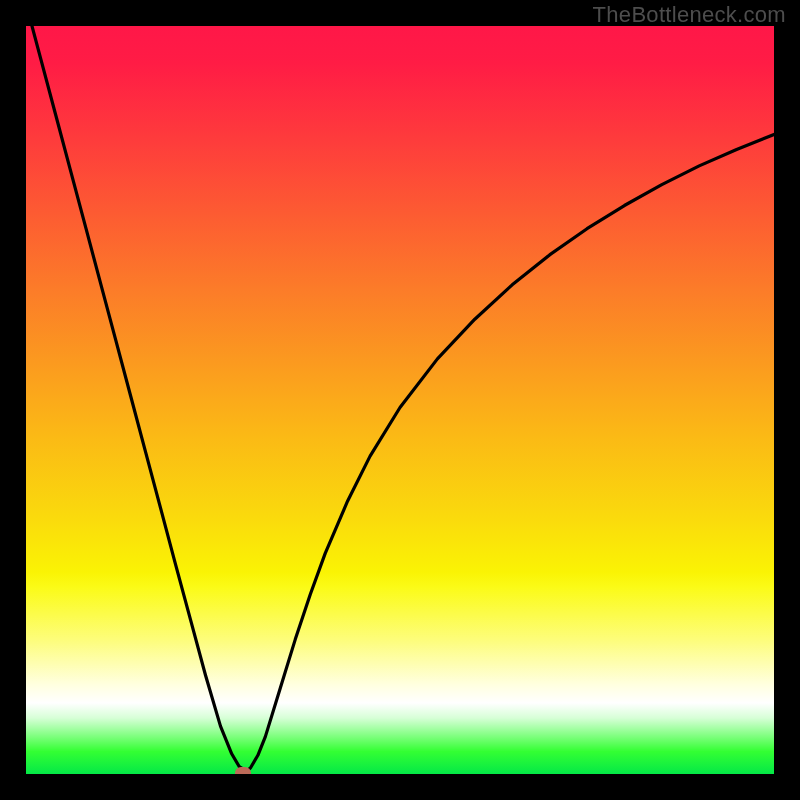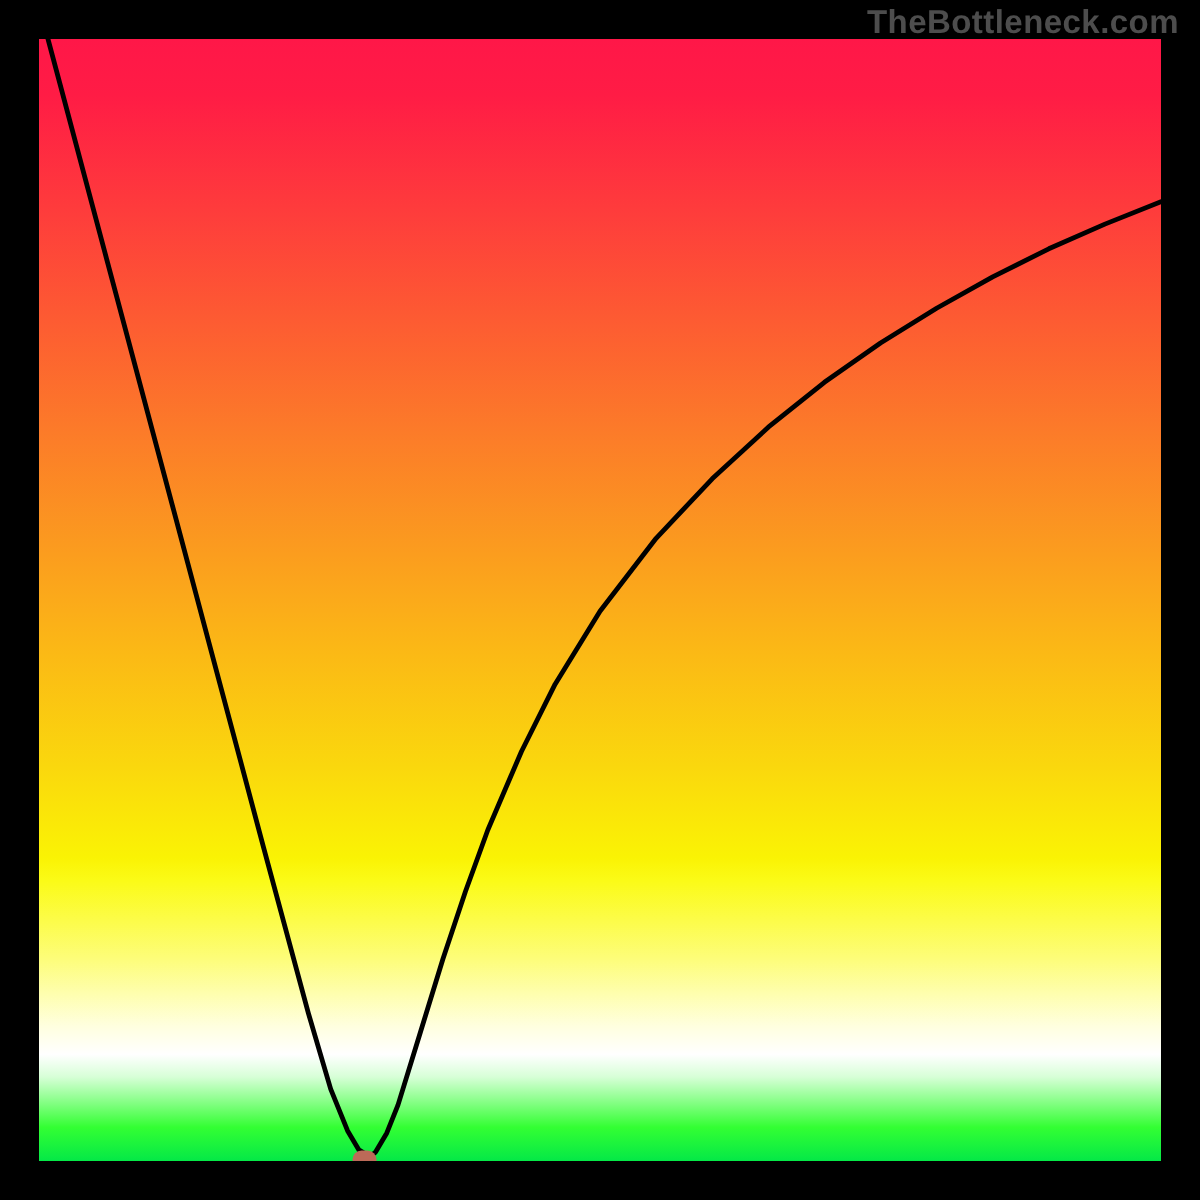--- a/index.html
+++ b/index.html
@@ -1,18 +1,18 @@
 <!DOCTYPE html>
 <html><head>
 <meta charset="utf-8">
 <style>
   * { margin: 0; padding: 0; box-sizing: border-box; }
   body { width: 800px; height: 800px; position: relative; background: #000; font-family: Arial, sans-serif; }
   .outer-frame { width: 800px; height: 800px; background: #000; position: relative; }
-  .watermark { position: absolute; top: 2px; right: 14px; color: #4d4d4d; font-size: 22px; font-weight: 700; z-index: 10; letter-spacing: 0.3px; }
+  .watermark { position: absolute; top: 2px; right: 14px; color: #4d4d4d; font-size: 22px; font-weight: 400; z-index: 10; letter-spacing: 0.3px; }
   .plot-area { position: absolute; left: 26px; top: 26px; width: 748px; height: 748px; overflow: hidden; }
   .gradient-bg { position: absolute; left: 0; top: 0; width: 100%; height: 100%; }
   .curve-layer { position: absolute; left: 0; top: 0; width: 100%; height: 100%; }
   .marker { position: absolute; width: 16px; height: 12px; background: #bc6a58; border-radius: 6px; transform: translate(-50%, -50%); }
 </style>
 </head>
 <body>
 
 <div class="outer-frame">
   <div class="watermark">TheBottleneck.com</div>

